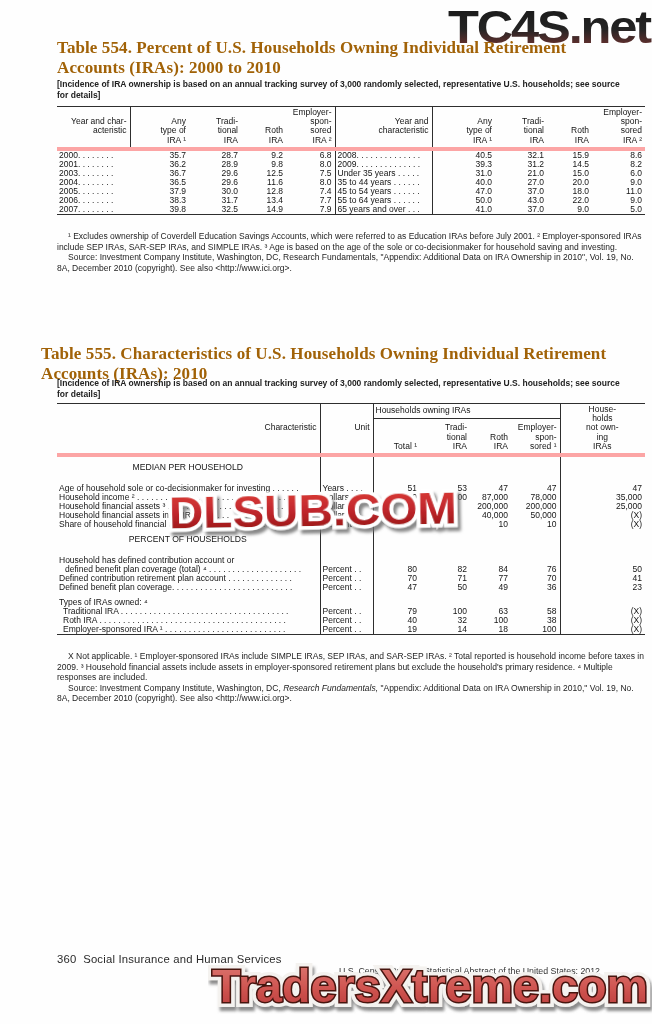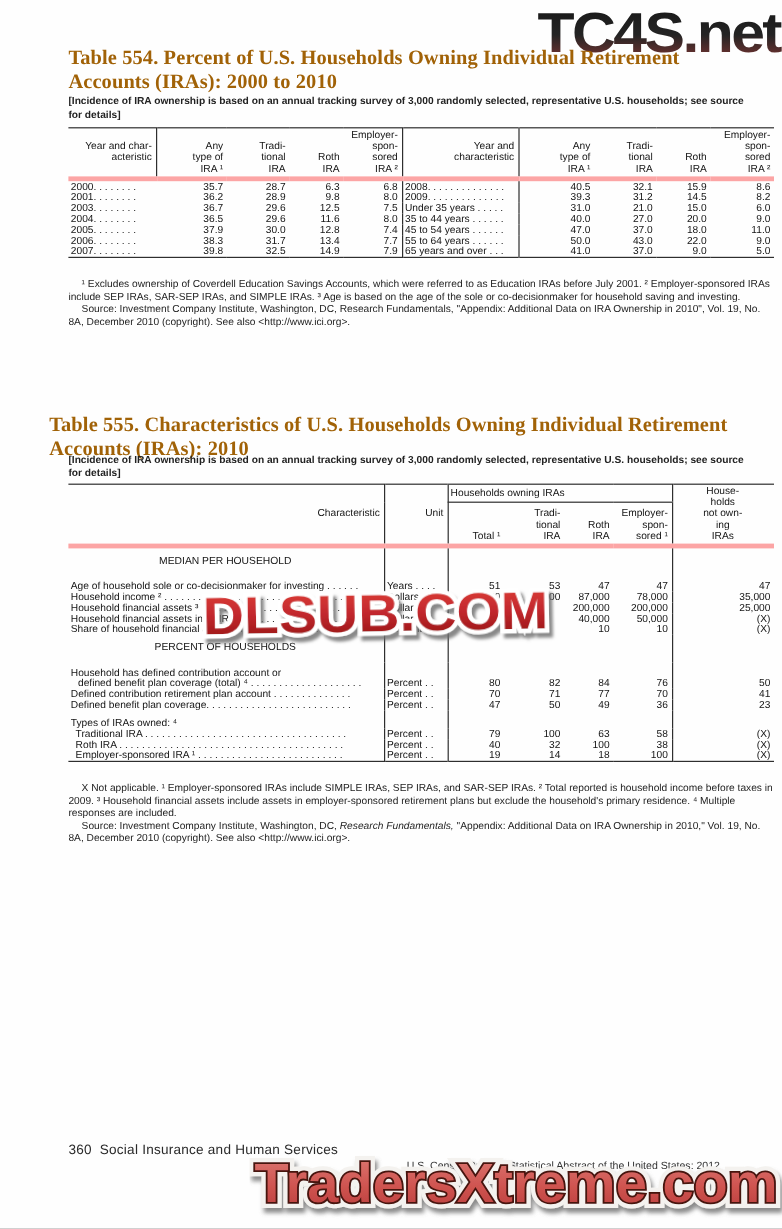--- a/index.html
+++ b/index.html
@@ -98,21 +98,21 @@
 spon-
 sored
 IRA ²</th>
       </tr>
     </thead>
     <tbody id="t554body">
         <tr>
           <td class="lbl">2000. . . . . . . .</td>
           <td class="num">35.7</td>
           <td class="num">28.7</td>
-          <td class="num">6.3</td>
+          <td class="num">9.2</td>
           <td class="num">6.8</td>
           <td class="lbl vl">2008. . . . . . . . . . . . . .</td>
           <td class="num vl">40.5</td>
           <td class="num">32.1</td>
           <td class="num">15.9</td>
           <td class="num">8.6</td>
         </tr>
         <tr>
           <td class="lbl">2001. . . . . . . .</td>
           <td class="num">36.2</td>

